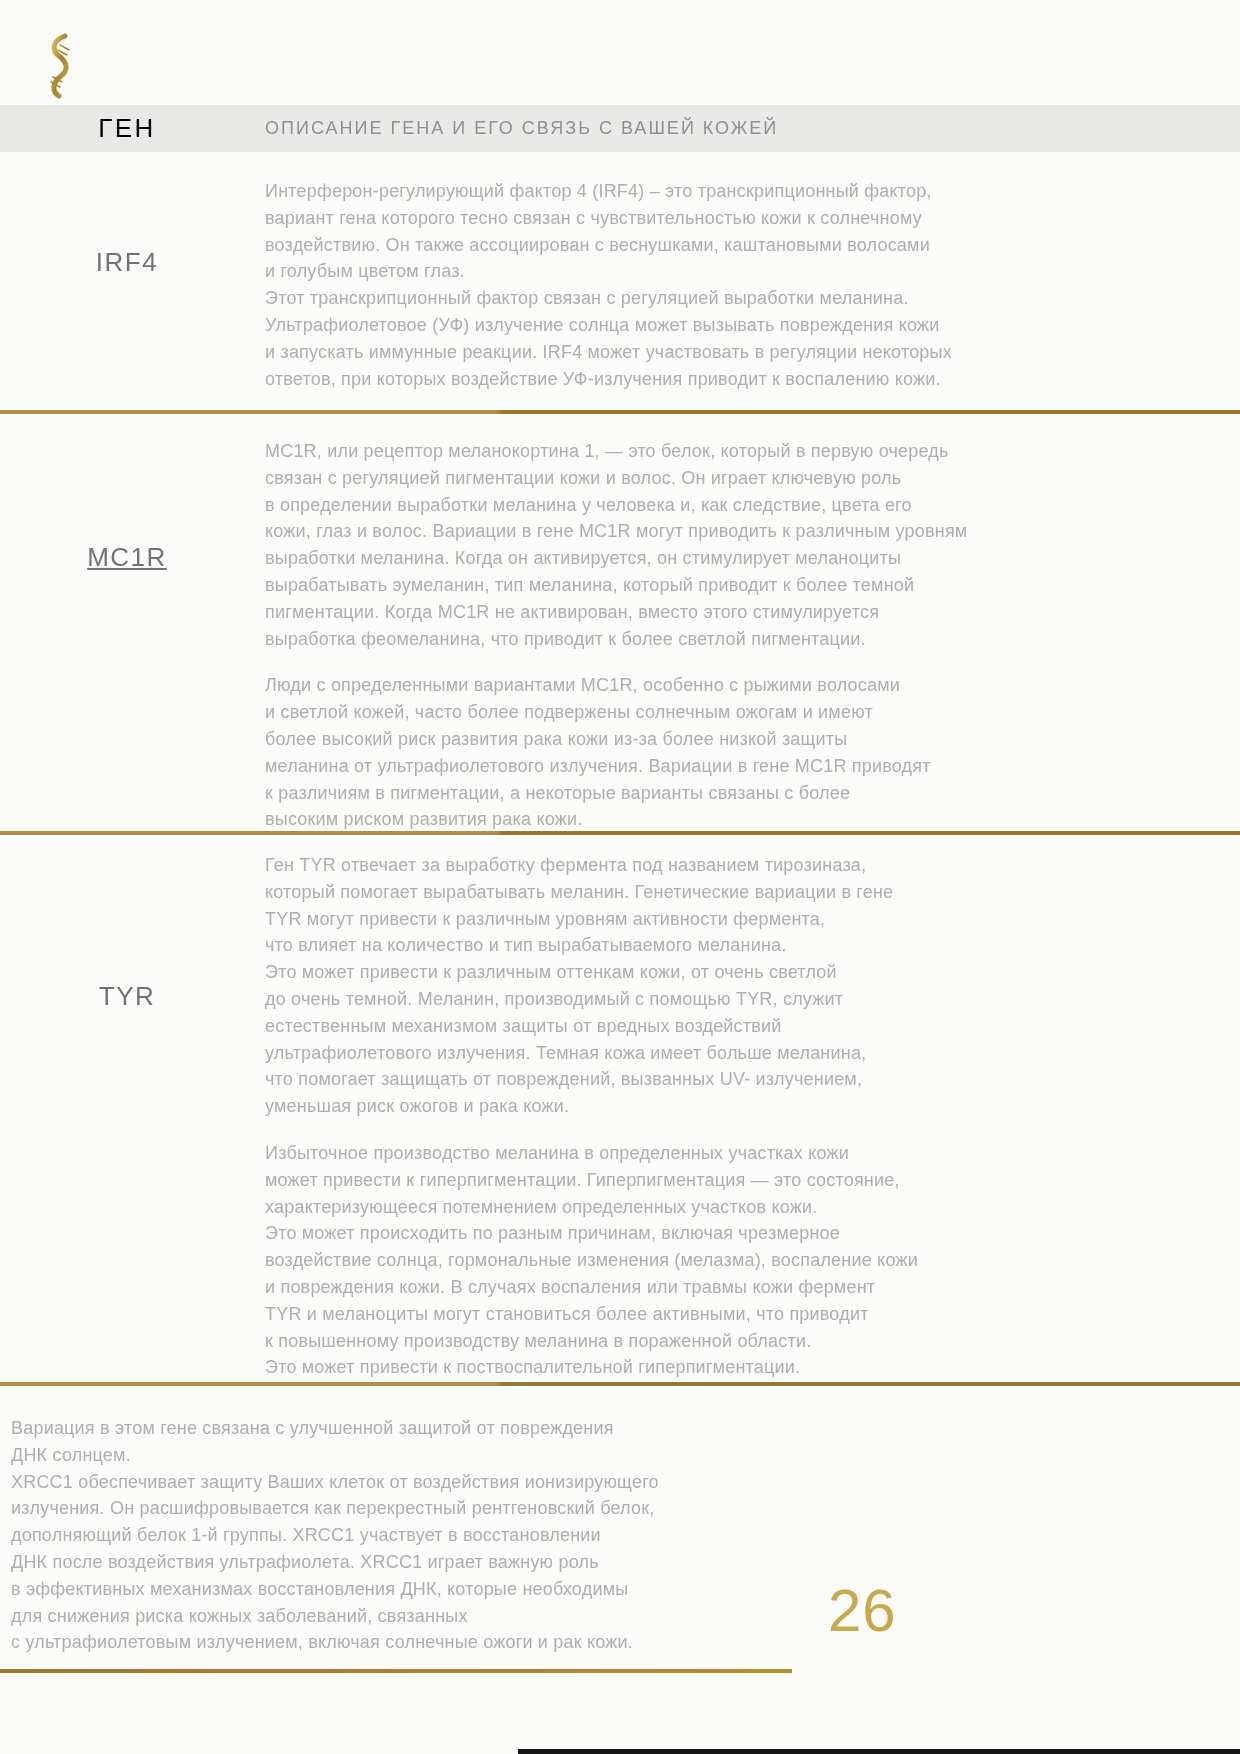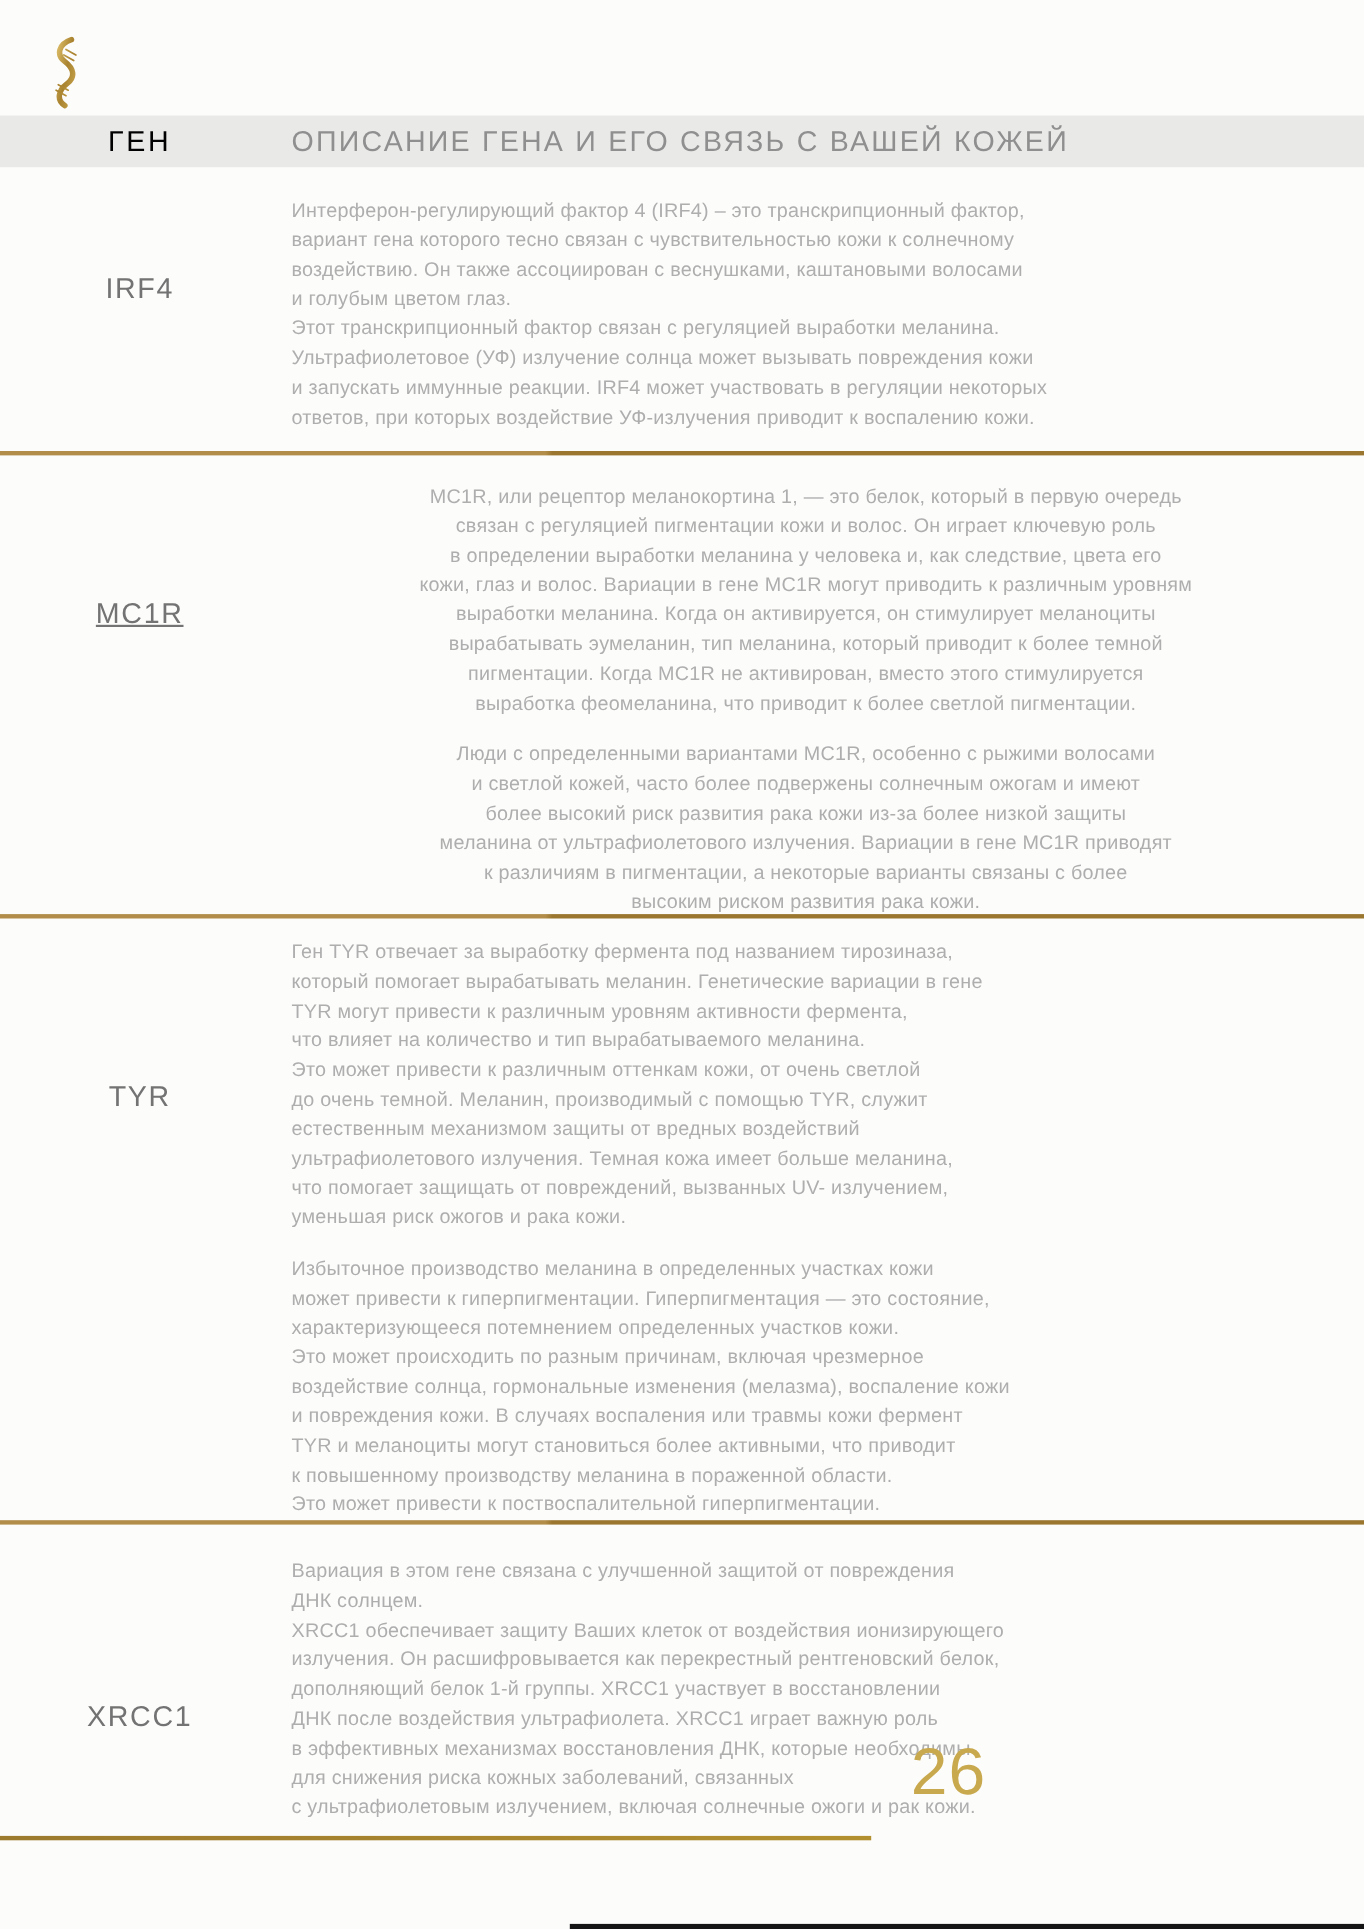--- a/index.html
+++ b/index.html
@@ -33,21 +33,21 @@
     flex:none;
     text-align:center;
     font-size:26px;
     font-weight:300;
     letter-spacing:2.5px;
     color:#000000;
   }
   .header-desc{
     flex:1;
     padding-left:11px;
-    font-size:26px;
+    font-size:18px;
     font-weight:300;
     letter-spacing:2px;
     color:#8f8f8f;
   }
   .rows{
     position:absolute;
     left:0;
     top:152px;
     width:1240px;
   }
@@ -78,21 +78,21 @@
   .row-0 .gene-label{margin-top:92px;}
   .row-1 .gene-label{margin-top:125px;text-decoration:underline;}
   .row-2 .gene-label{margin-top:143px;}
   .row-3 .gene-label{margin-top:156px;}
   .desc-cell{
     flex:1;
     padding-left:11px;
     padding-right:40px;
   }
   .row-0 .desc-cell{padding-top:26px;}
-  .row-1 .desc-cell{padding-top:24px;text-align:center;}
+  .row-1 .desc-cell{padding-top:24px;}
   .row-2 .desc-cell{padding-top:17px;}
   .row-3 .desc-cell{padding-top:29px;}
   .para{
     margin:0;
     font-size:18px;
     font-weight:300;
     line-height:26.8px;
     letter-spacing:0.2px;
     color:#aeaeae;
     white-space:pre-line;
@@ -203,23 +203,20 @@
 характеризующееся потемнением определенных участков кожи.
 Это может происходить по разным причинам, включая чрезмерное
 воздействие солнца, гормональные изменения (мелазма), воспаление кожи
 и повреждения кожи. В случаях воспаления или травмы кожи фермент
 TYR и меланоциты могут становиться более активными, что приводит
 к повышенному производству меланина в пораженной области.
 Это может привести к поствоспалительной гиперпигментации.</p>
         </div>
   </div>
       <div class="row row-3">
-    <div class="gene-cell">
-      <div class="gene-label">XRCC1</div>
-    </div>
     <div class="desc-cell">
           <p class="para">Вариация в этом гене связана с улучшенной защитой от повреждения
 ДНК солнцем.
 XRCC1 обеспечивает защиту Ваших клеток от воздействия ионизирующего
 излучения. Он расшифровывается как перекрестный рентгеновский белок,
 дополняющий белок 1-й группы. XRCC1 участвует в восстановлении
 ДНК после воздействия ультрафиолета. XRCC1 играет важную роль
 в эффективных механизмах восстановления ДНК, которые необходимы
 для снижения риска кожных заболеваний, связанных
 с ультрафиолетовым излучением, включая солнечные ожоги и рак кожи.</p>

